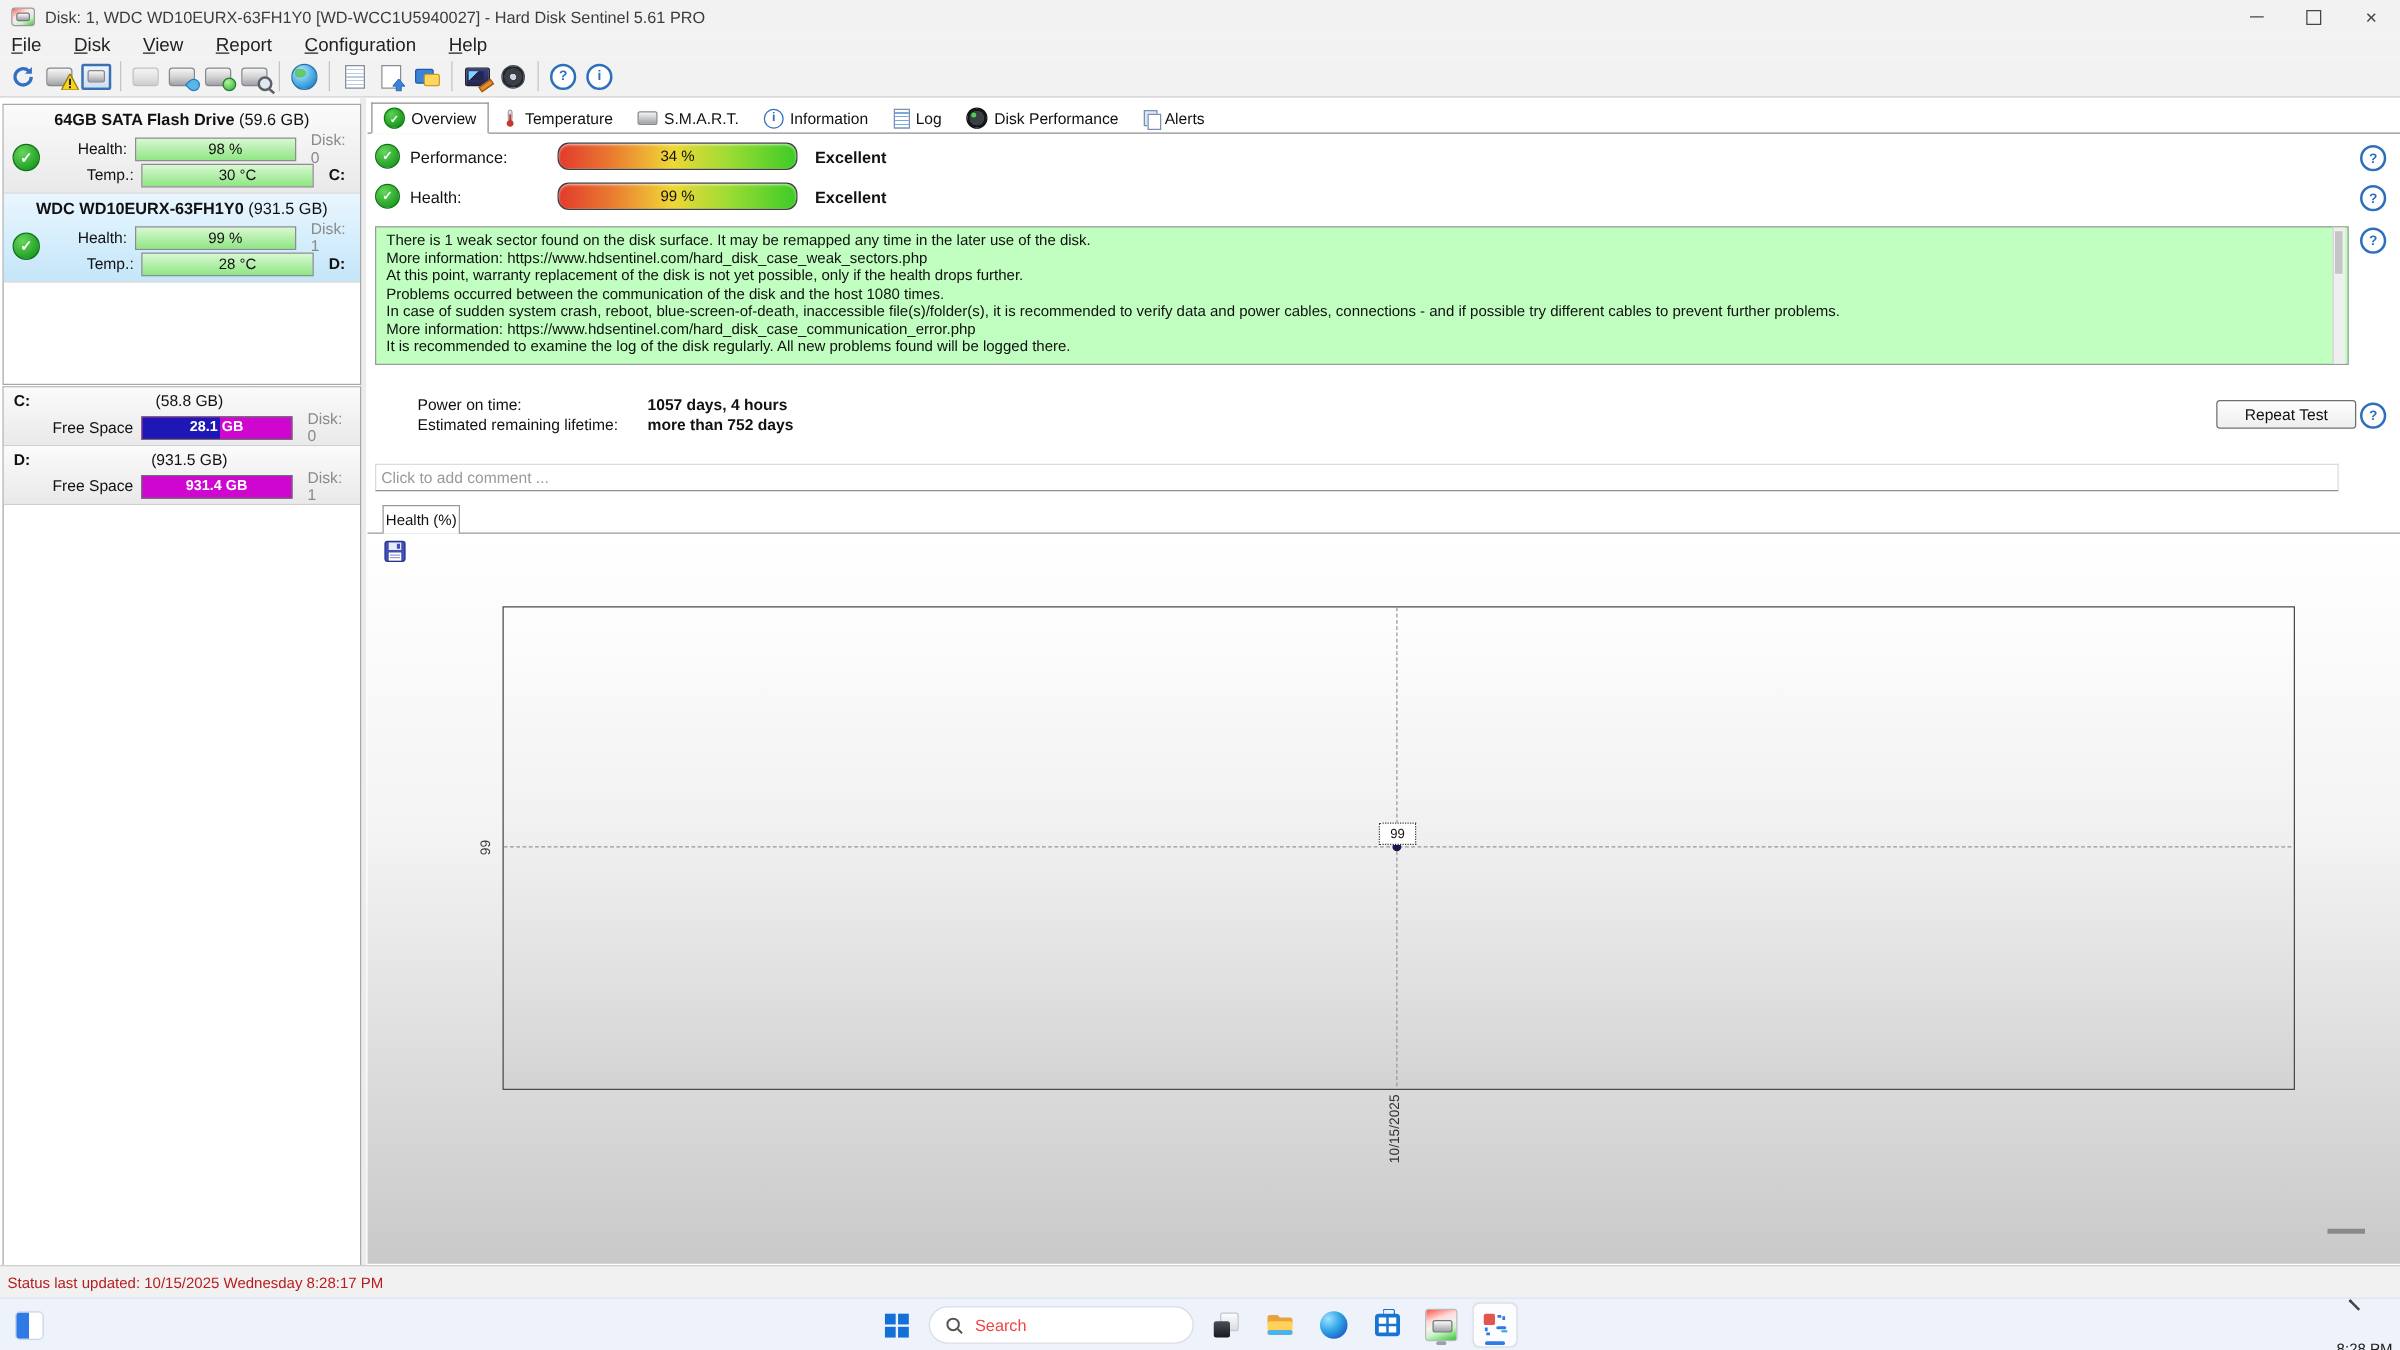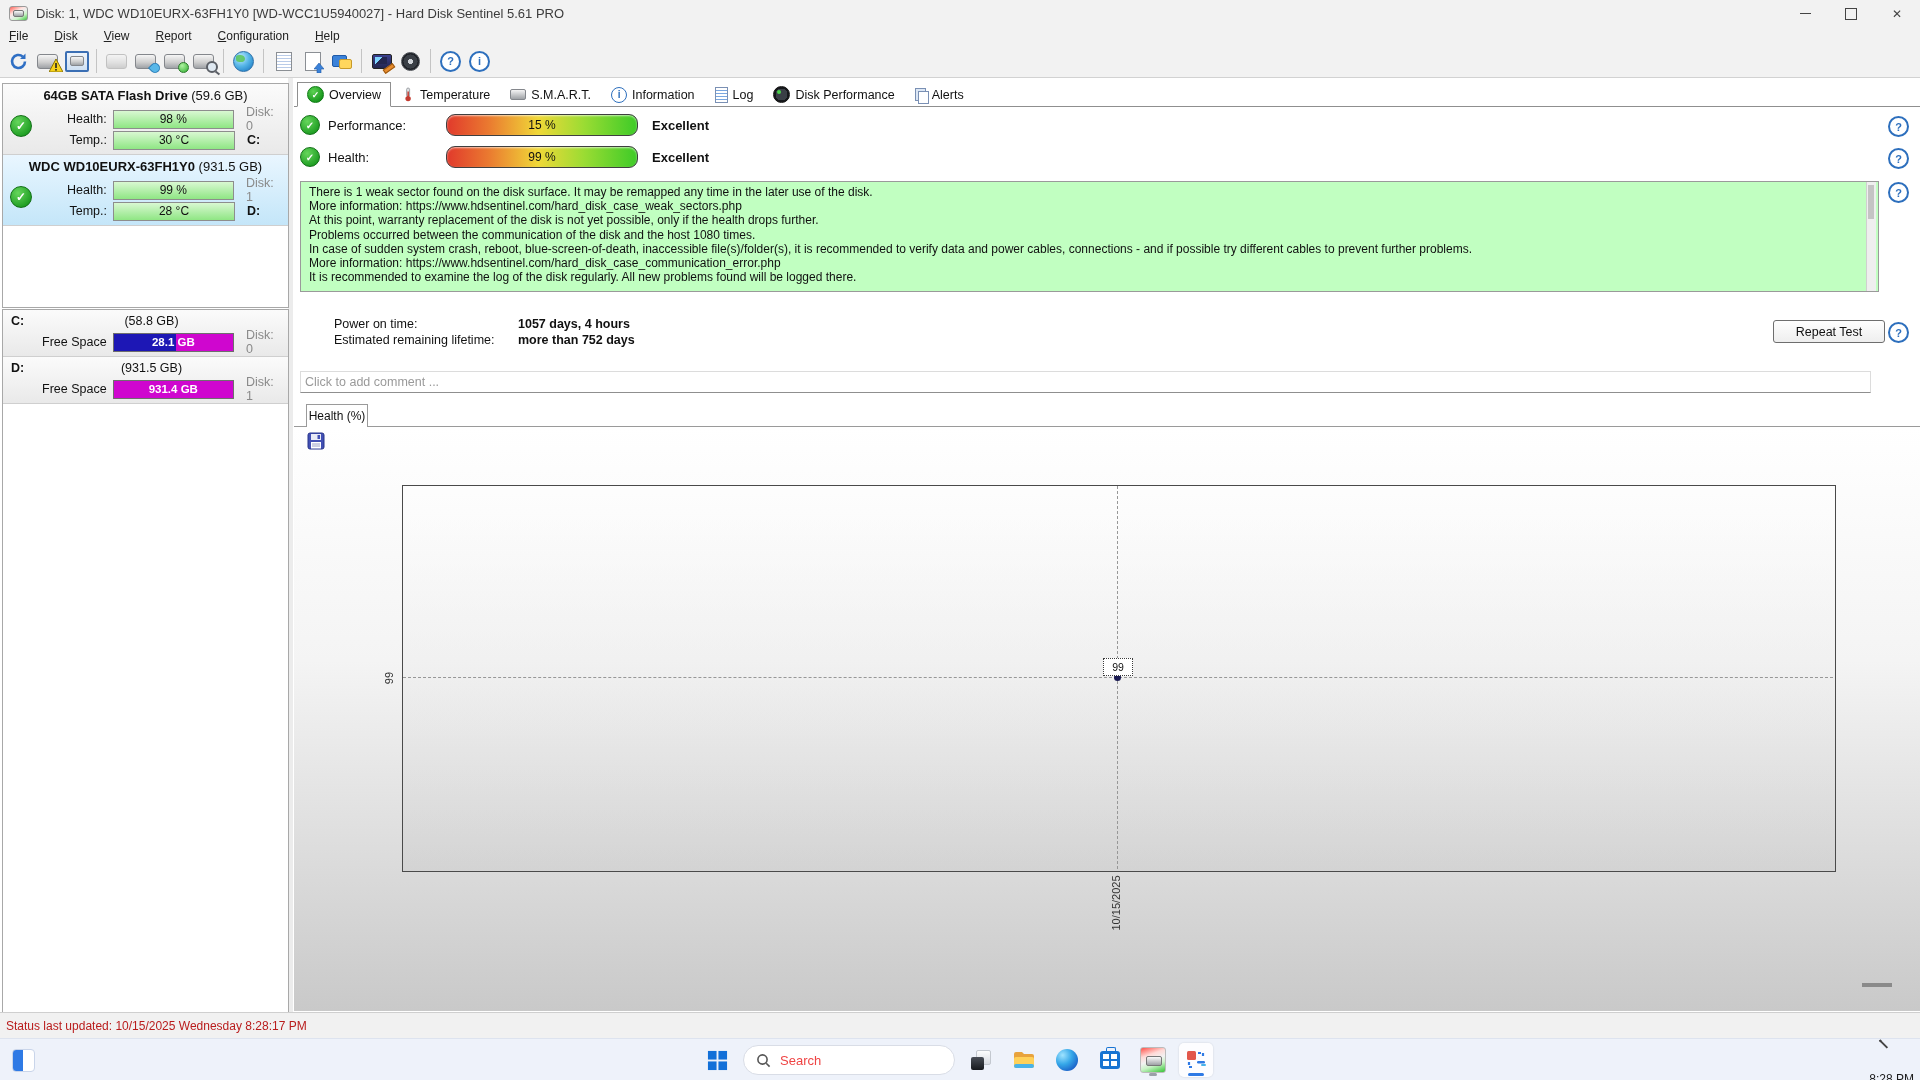--- a/index.html
+++ b/index.html
@@ -14,21 +14,21 @@
   #app-icon{width:17px;height:13px;margin:0 8px 0 9px;border-radius:3px;
     background:linear-gradient(150deg,#ff6157 0%,#ffe3e0 35%,#eee 50%,#c9f3c6 70%,#3cc43c 100%);
     border:1px solid #9a9a9a;position:relative;}
   #app-icon:after{content:"";position:absolute;left:3px;top:3px;width:9px;height:5px;
     background:linear-gradient(#fafafa,#9fa2a6);border-radius:2px;border:1px solid #777;}
   .wctl{width:46px;height:27px;display:flex;align-items:center;justify-content:center;color:#444;}
   #ctl-min span{display:block;width:11px;height:1px;background:#444;}
   #ctl-max span{display:block;width:10px;height:10px;border:1px solid #444;}
   #ctl-close{font-size:12px;}
   #menubar{left:0;top:27px;width:1920px;height:18px;background:#f2f2f2;display:flex;
-    align-items:center;font-size:12px;color:#222;}
+    align-items:center;font-size:15px;color:#222;}
   .menu-item{padding:0 9px;margin-right:8px;}
   .menu-item u{text-decoration:underline;}
   #toolbar{left:0;top:45px;width:1920px;height:32px;background:#f2f2f2;
     border-bottom:1px solid #d2d2d2;display:flex;align-items:center;padding-left:4px;}
   .tbtn{width:29px;height:27px;display:flex;align-items:center;justify-content:center;position:relative;}
   .tsep{width:1px;height:24px;background:#c4c4c4;margin:0 5px;}
   .disk3d{width:19px;height:13px;border-radius:3px;border:1px solid #84878c;position:relative;
     background:linear-gradient(180deg,#f6f6f6 0%,#cfcfcf 55%,#9fa2a6 100%);}
   .disk3d.dim{opacity:.45;filter:grayscale(1);}
   .badge{position:absolute;right:-5px;bottom:-5px;font-size:10px;font-weight:bold;line-height:1;}
@@ -66,21 +66,21 @@
   .disk-item.selected{background:linear-gradient(180deg,#e9f6ff,#c4e6f9);}
   .di-head{text-align:center;padding-top:4px;font-size:13px;}
   .di-name{font-weight:bold;}
   .okball{width:20px;height:20px;border-radius:50%;color:#fff;font-weight:bold;font-size:12px;
     display:flex;align-items:center;justify-content:center;border:1px solid #127017;
     background:radial-gradient(circle at 35% 30%,#66d65c,#1f9e23 75%);}
   .di-check{position:absolute;left:7px;top:31px;}
   .di-row{position:absolute;left:34px;right:4px;height:20px;display:flex;align-items:center;font-size:12.5px;}
   .di-label{width:70px;text-align:right;padding-right:6px;}
   .greenbar{width:120px;height:17px;border:1px solid #8d8d8d;font-size:12px;
-    background:linear-gradient(180deg,#d9f8d2,#8fe684);display:flex;align-items:center;justify-content:center;}
+    background:linear-gradient(180deg,#d9f8d2,#8fe684);display:flex;align-items:center;justify-content:center;padding-left:16px;}
   .di-right{margin-left:12px;}
   .muted-it{color:#8a8a8a;}
   .drive-letter{font-weight:bold;}
   .part-item{position:relative;height:46px;border-bottom:1px solid #cfcfcf;
     background:linear-gradient(180deg,#fbfbfb,#e9e9e9);font-size:12.5px;}
   .pi-letter{position:absolute;left:8px;top:4px;font-weight:bold;}
   .pi-size{position:absolute;left:12px;right:0;top:4px;text-align:center;}
   .pi-row{position:absolute;left:34px;right:4px;top:22px;height:20px;display:flex;align-items:center;}
   .freebar{width:120px;height:17px;border:1px solid #6e6e6e;position:relative;background:#cf06cf;}
   .freebar .used{position:absolute;left:0;top:0;bottom:0;background:#1d17b5;}
@@ -380,21 +380,21 @@
           <span class="b"></span>
           <span class="f"></span>
         </span>
       <span>Alerts</span>
       </div>
   </div>
 
   <div class="abs metric-row" id="perf-row">
     <span class="okball" style="width:18px;height:18px;font-size:10px">✓</span>
     <span class="metric-label">Performance:</span>
-    <span class="gradbar">15 %</span>
+    <span class="gradbar">34 %</span>
     <span class="rating">Excellent</span>
   </div>
   <div class="abs metric-row" id="health-row">
     <span class="okball" style="width:18px;height:18px;font-size:10px">✓</span>
     <span class="metric-label">Health:</span>
     <span class="gradbar">99 %</span>
     <span class="rating">Excellent</span>
   </div>
 
   <div class="abs helpq" style="left:1888px;top:116px">?</div>

